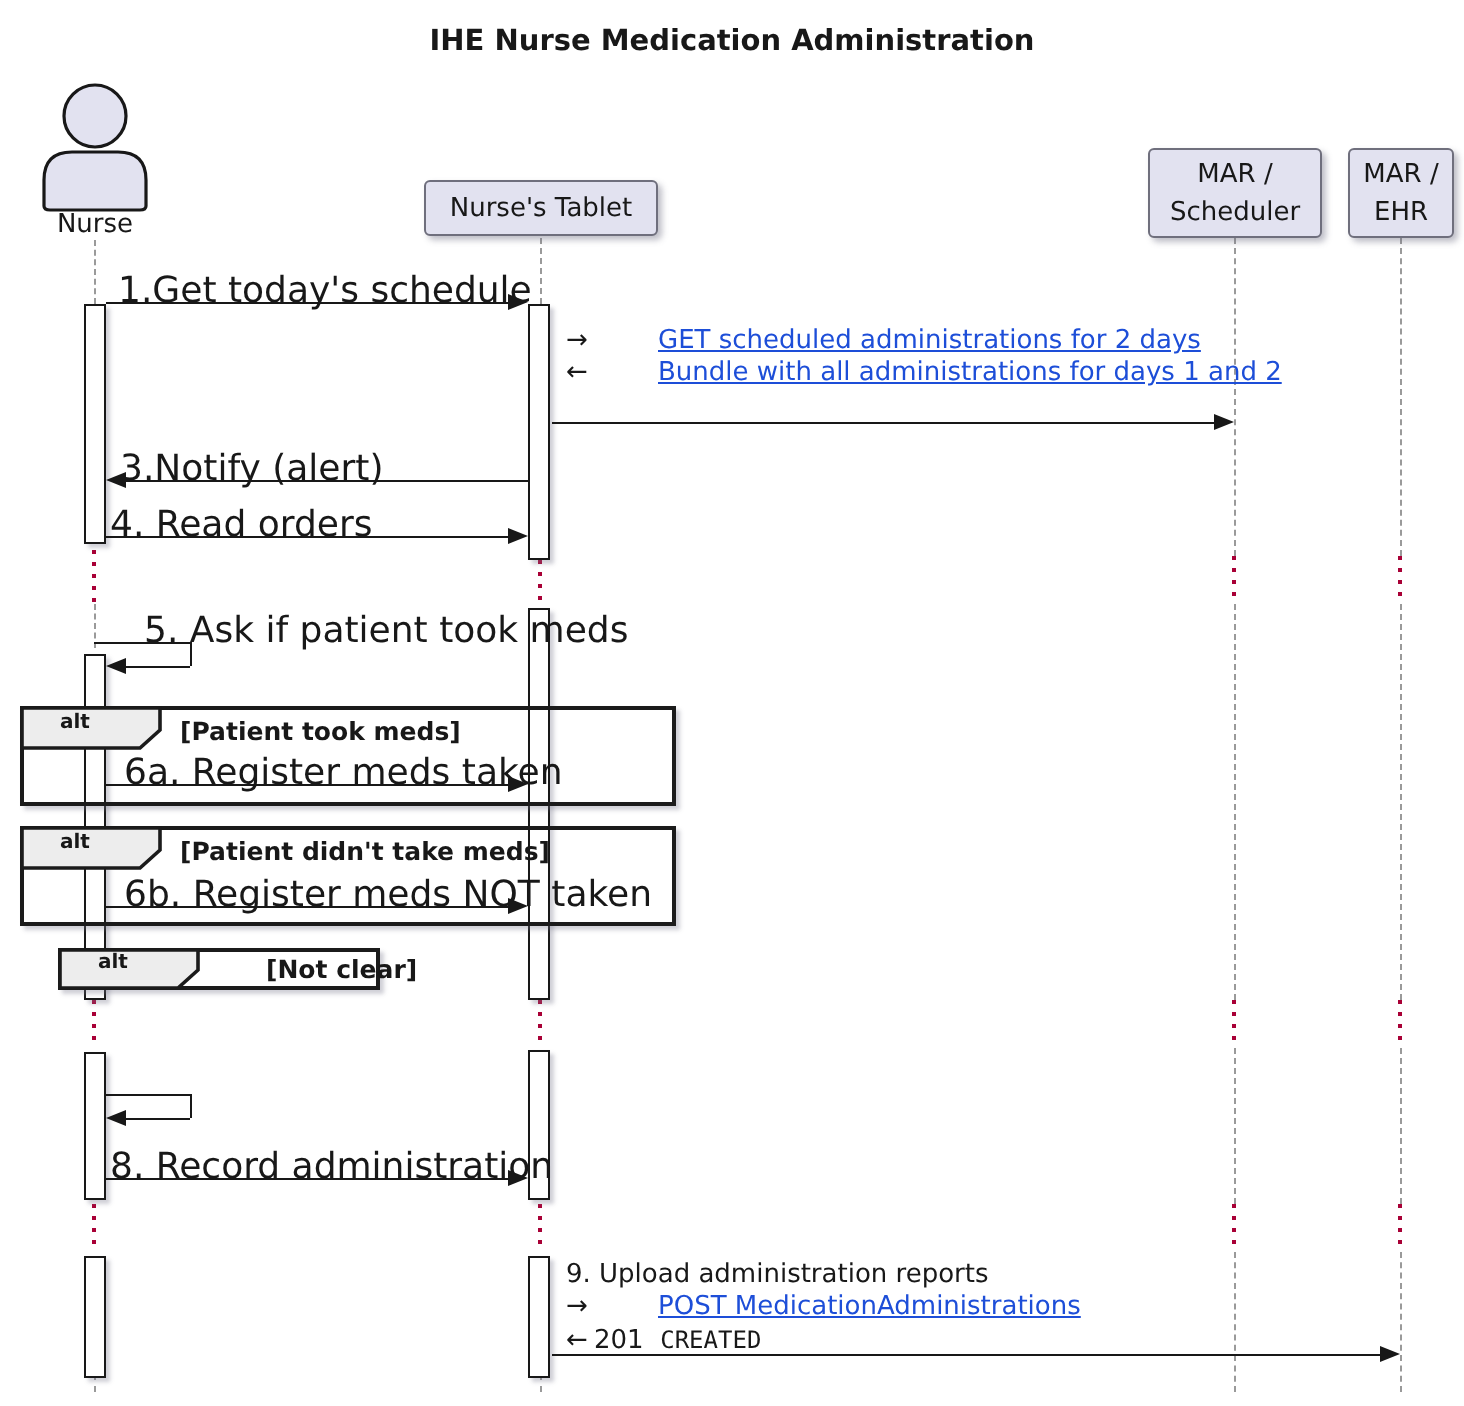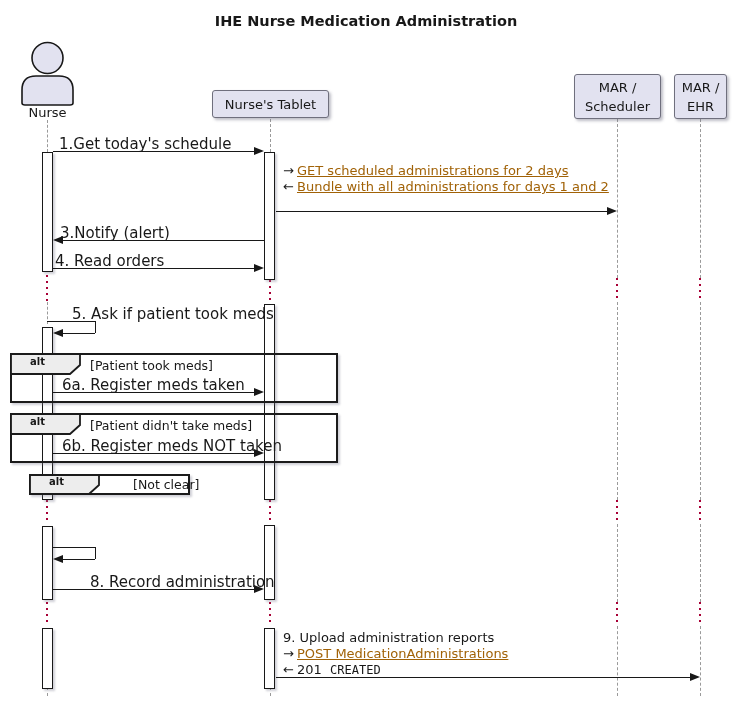--- a/index.html
+++ b/index.html
@@ -20,30 +20,30 @@
   
   .dashv{width:0;border-left:1px dashed #9a9a9a;}
   .delayv{width:2px;background:repeating-linear-gradient(to bottom,#A80036 0 2px,transparent 2px 6px);}
   
   .bar{width:9px;background:#fff;border:1px solid #181818;box-shadow:2px 2px 2px rgba(120,120,140,.35);}
   
   .mline{height:0;border-top:1.3px solid #181818;}
   .vline{width:0;border-left:1.3px solid #181818;}
   .ah-r{width:0;height:0;border-left:10px solid #181818;border-top:4.5px solid transparent;border-bottom:4.5px solid transparent;}
   .ah-l{width:0;height:0;border-right:10px solid #181818;border-top:4.5px solid transparent;border-bottom:4.5px solid transparent;}
-  .mlabel{white-space:nowrap;font-size:15px;}
+  .mlabel{white-space:nowrap;font-size:18px;}
   .mblock{white-space:nowrap;font-size:13px;line-height:16px;}
-  .mblock a{color:#a16207;text-decoration:underline;}
+  .mblock a{color:#1d4ed8;text-decoration:underline;margin-left:32px;}
   .tinyarrow{display:inline-block;width:14px;}
   .mono{font-family:"DejaVu Sans Mono","Liberation Mono",monospace;font-size:12px;}
   
   .frame{border:2px solid #1b1b1b;box-shadow:2px 2px 2px rgba(120,120,140,.35);}
   .pent{position:absolute;left:-2px;top:-2px;}
   .pent-label{position:absolute;font-weight:bold;font-size:10px;}
-  .guard{position:absolute;font-weight:normal;font-size:12.5px;white-space:nowrap;}
+  .guard{position:absolute;font-weight:bold;font-size:12.5px;white-space:nowrap;}
   .namelabel{text-align:center;font-size:13px;}
 </style>
 </head>
 <body>
 
 <div class="diagram">
 
   <div class="abs title">IHE Nurse Medication Administration</div>
 
   <div class="abs dashv" style="left:47px;top:120px;height:32px;"></div>
@@ -166,21 +166,21 @@
 
   <div class="abs mlabel" style="left:62px;top:437px;">6b. Register meds NOT taken</div>
   <div class="abs mline" style="left:53px;top:453px;width:201px;"></div>
   <div class="abs ah-r" style="left:254px;top:449px;"></div>
 
   <div class="abs mline" style="left:53px;top:547px;width:42px;"></div>
   <div class="abs vline" style="left:95px;top:547px;height:12px;"></div>
   <div class="abs mline" style="left:63px;top:559px;width:32px;"></div>
   <div class="abs ah-l" style="left:53px;top:555px;"></div>
 
-  <div class="abs mlabel" style="left:55px;top:573px;margin-left:35px;">8. Record administration</div>
+  <div class="abs mlabel" style="left:55px;top:573px;">8. Record administration</div>
   <div class="abs mline" style="left:53px;top:589px;width:201px;"></div>
   <div class="abs ah-r" style="left:254px;top:585px;"></div>
 
   <div class="abs mblock" style="left:283px;top:630px;">
     <div>9. Upload administration reports</div>
     <div>
       <span class="tinyarrow">→</span><a href="#">POST MedicationAdministrations</a>
     </div>
     <div>
       <span class="tinyarrow">←</span><span>201</span>&nbsp;&nbsp;<span class="mono">CREATED</span>

